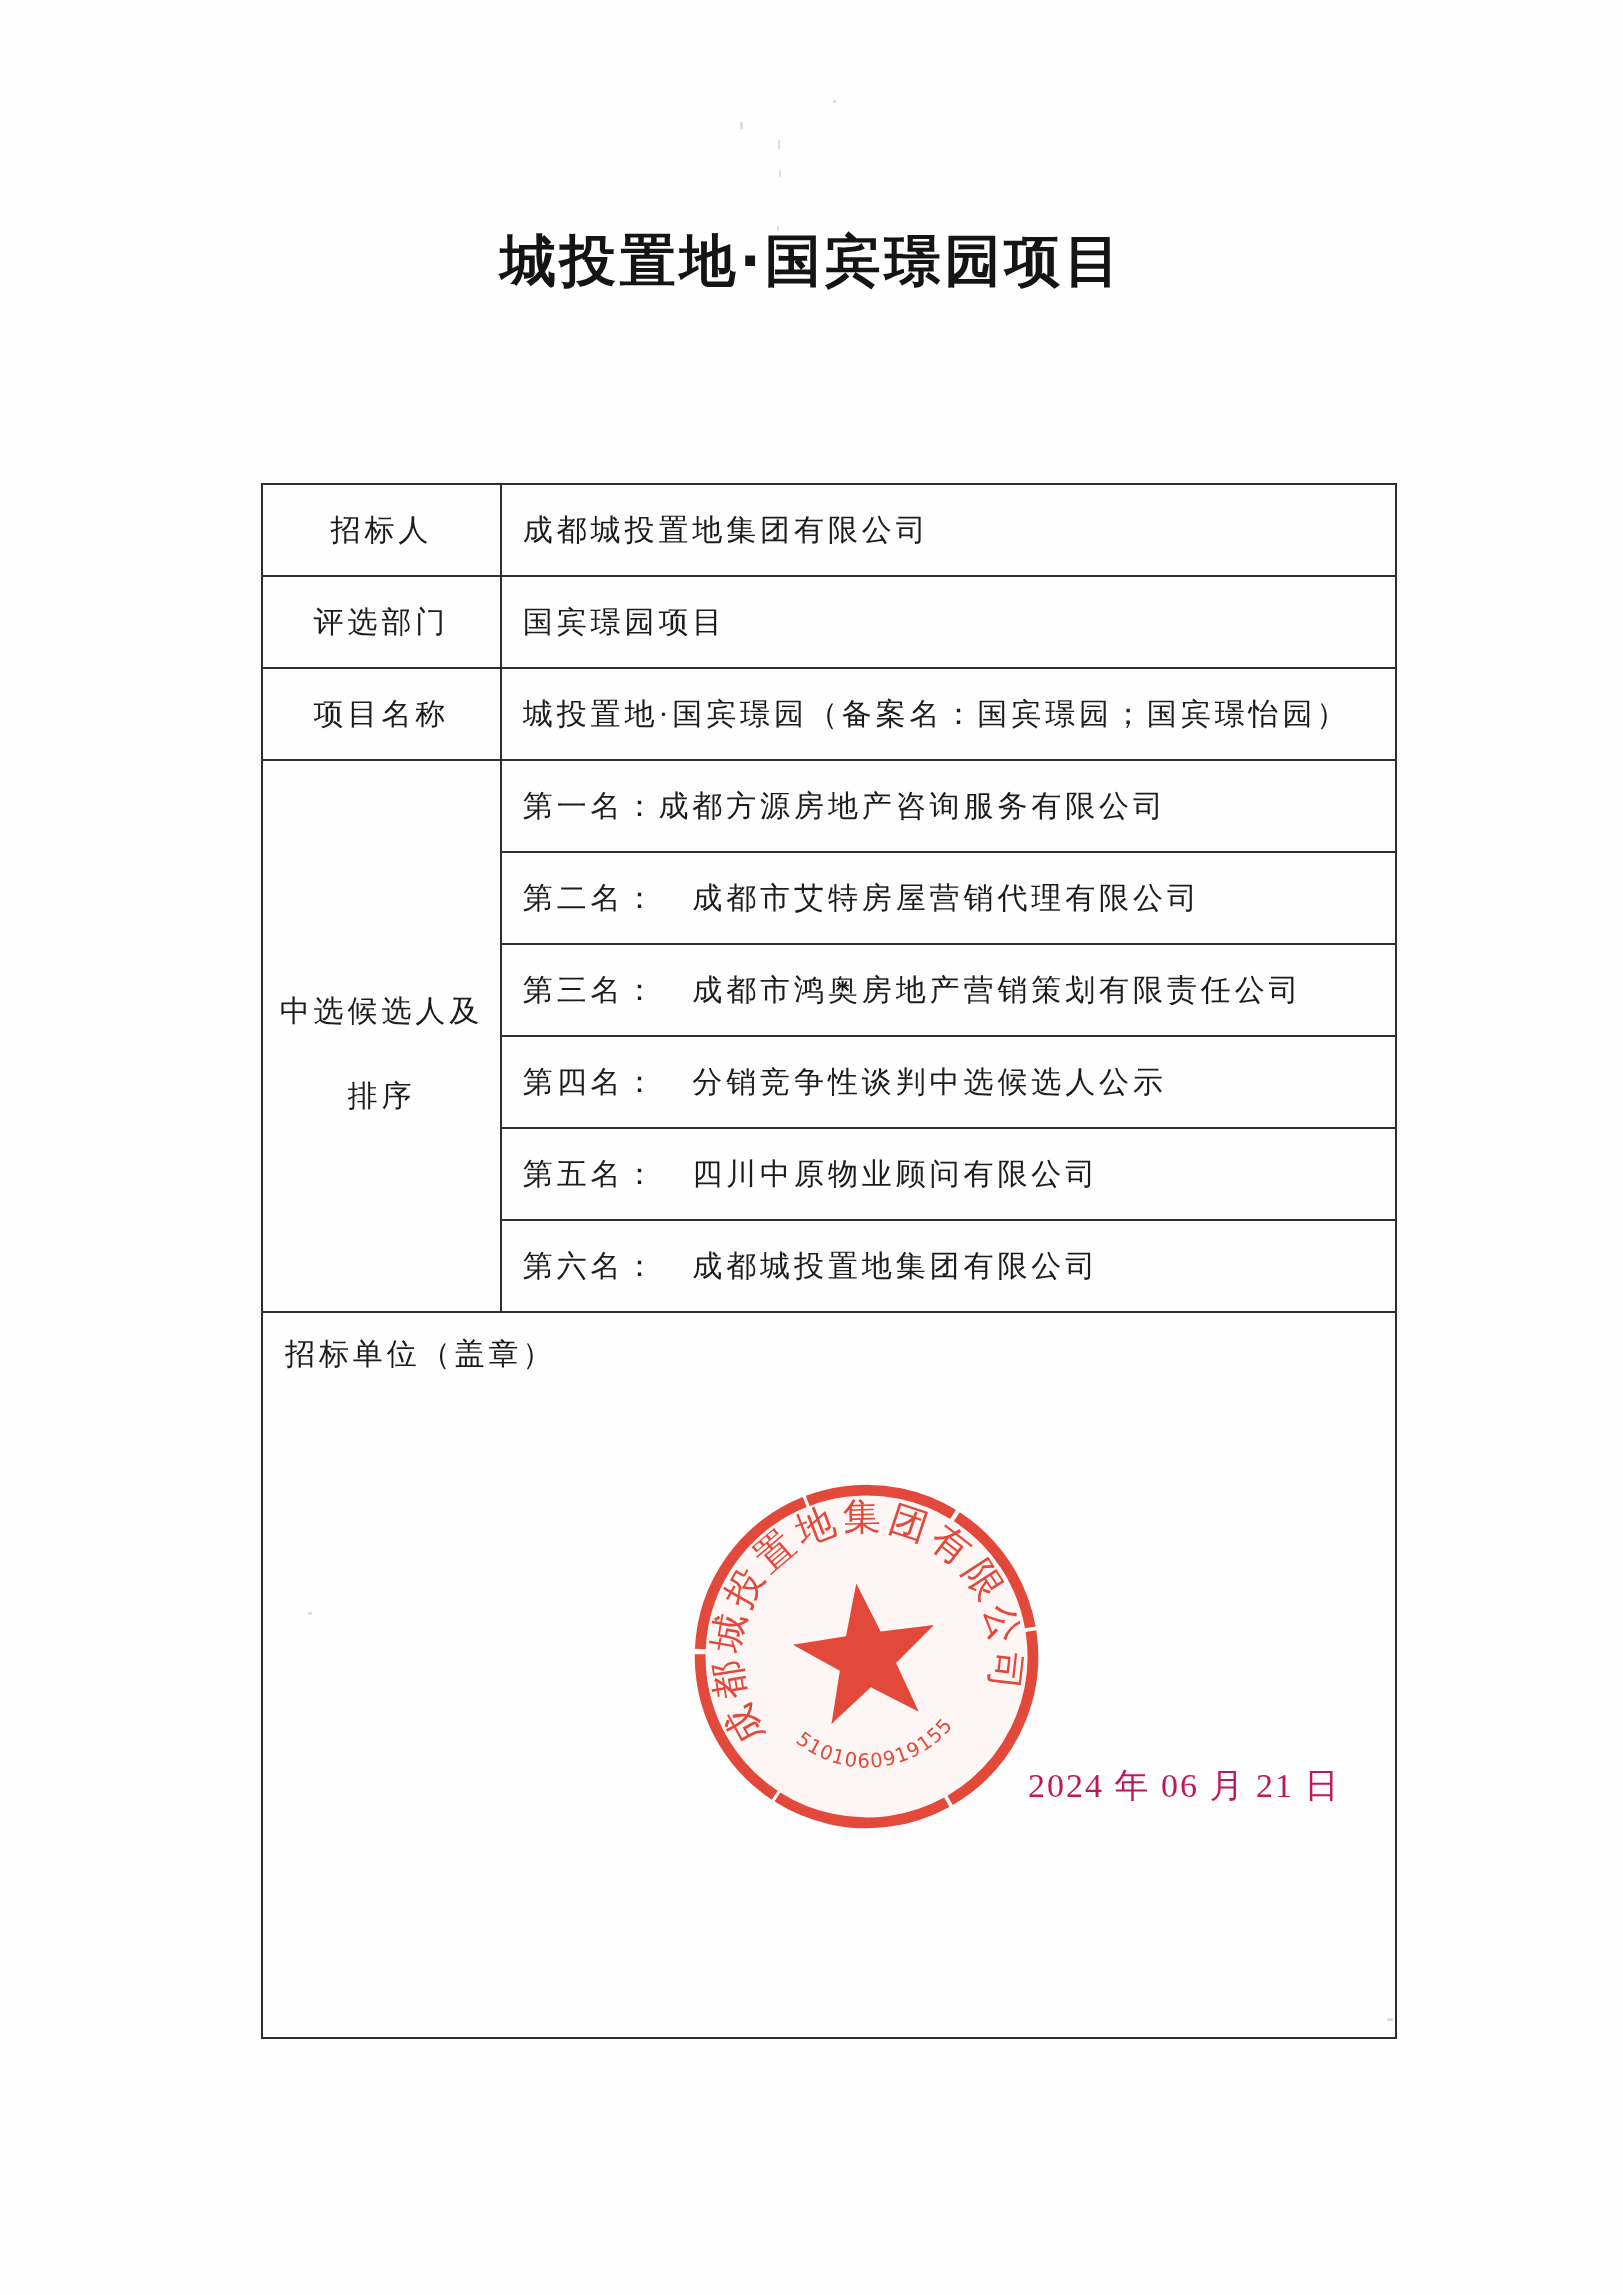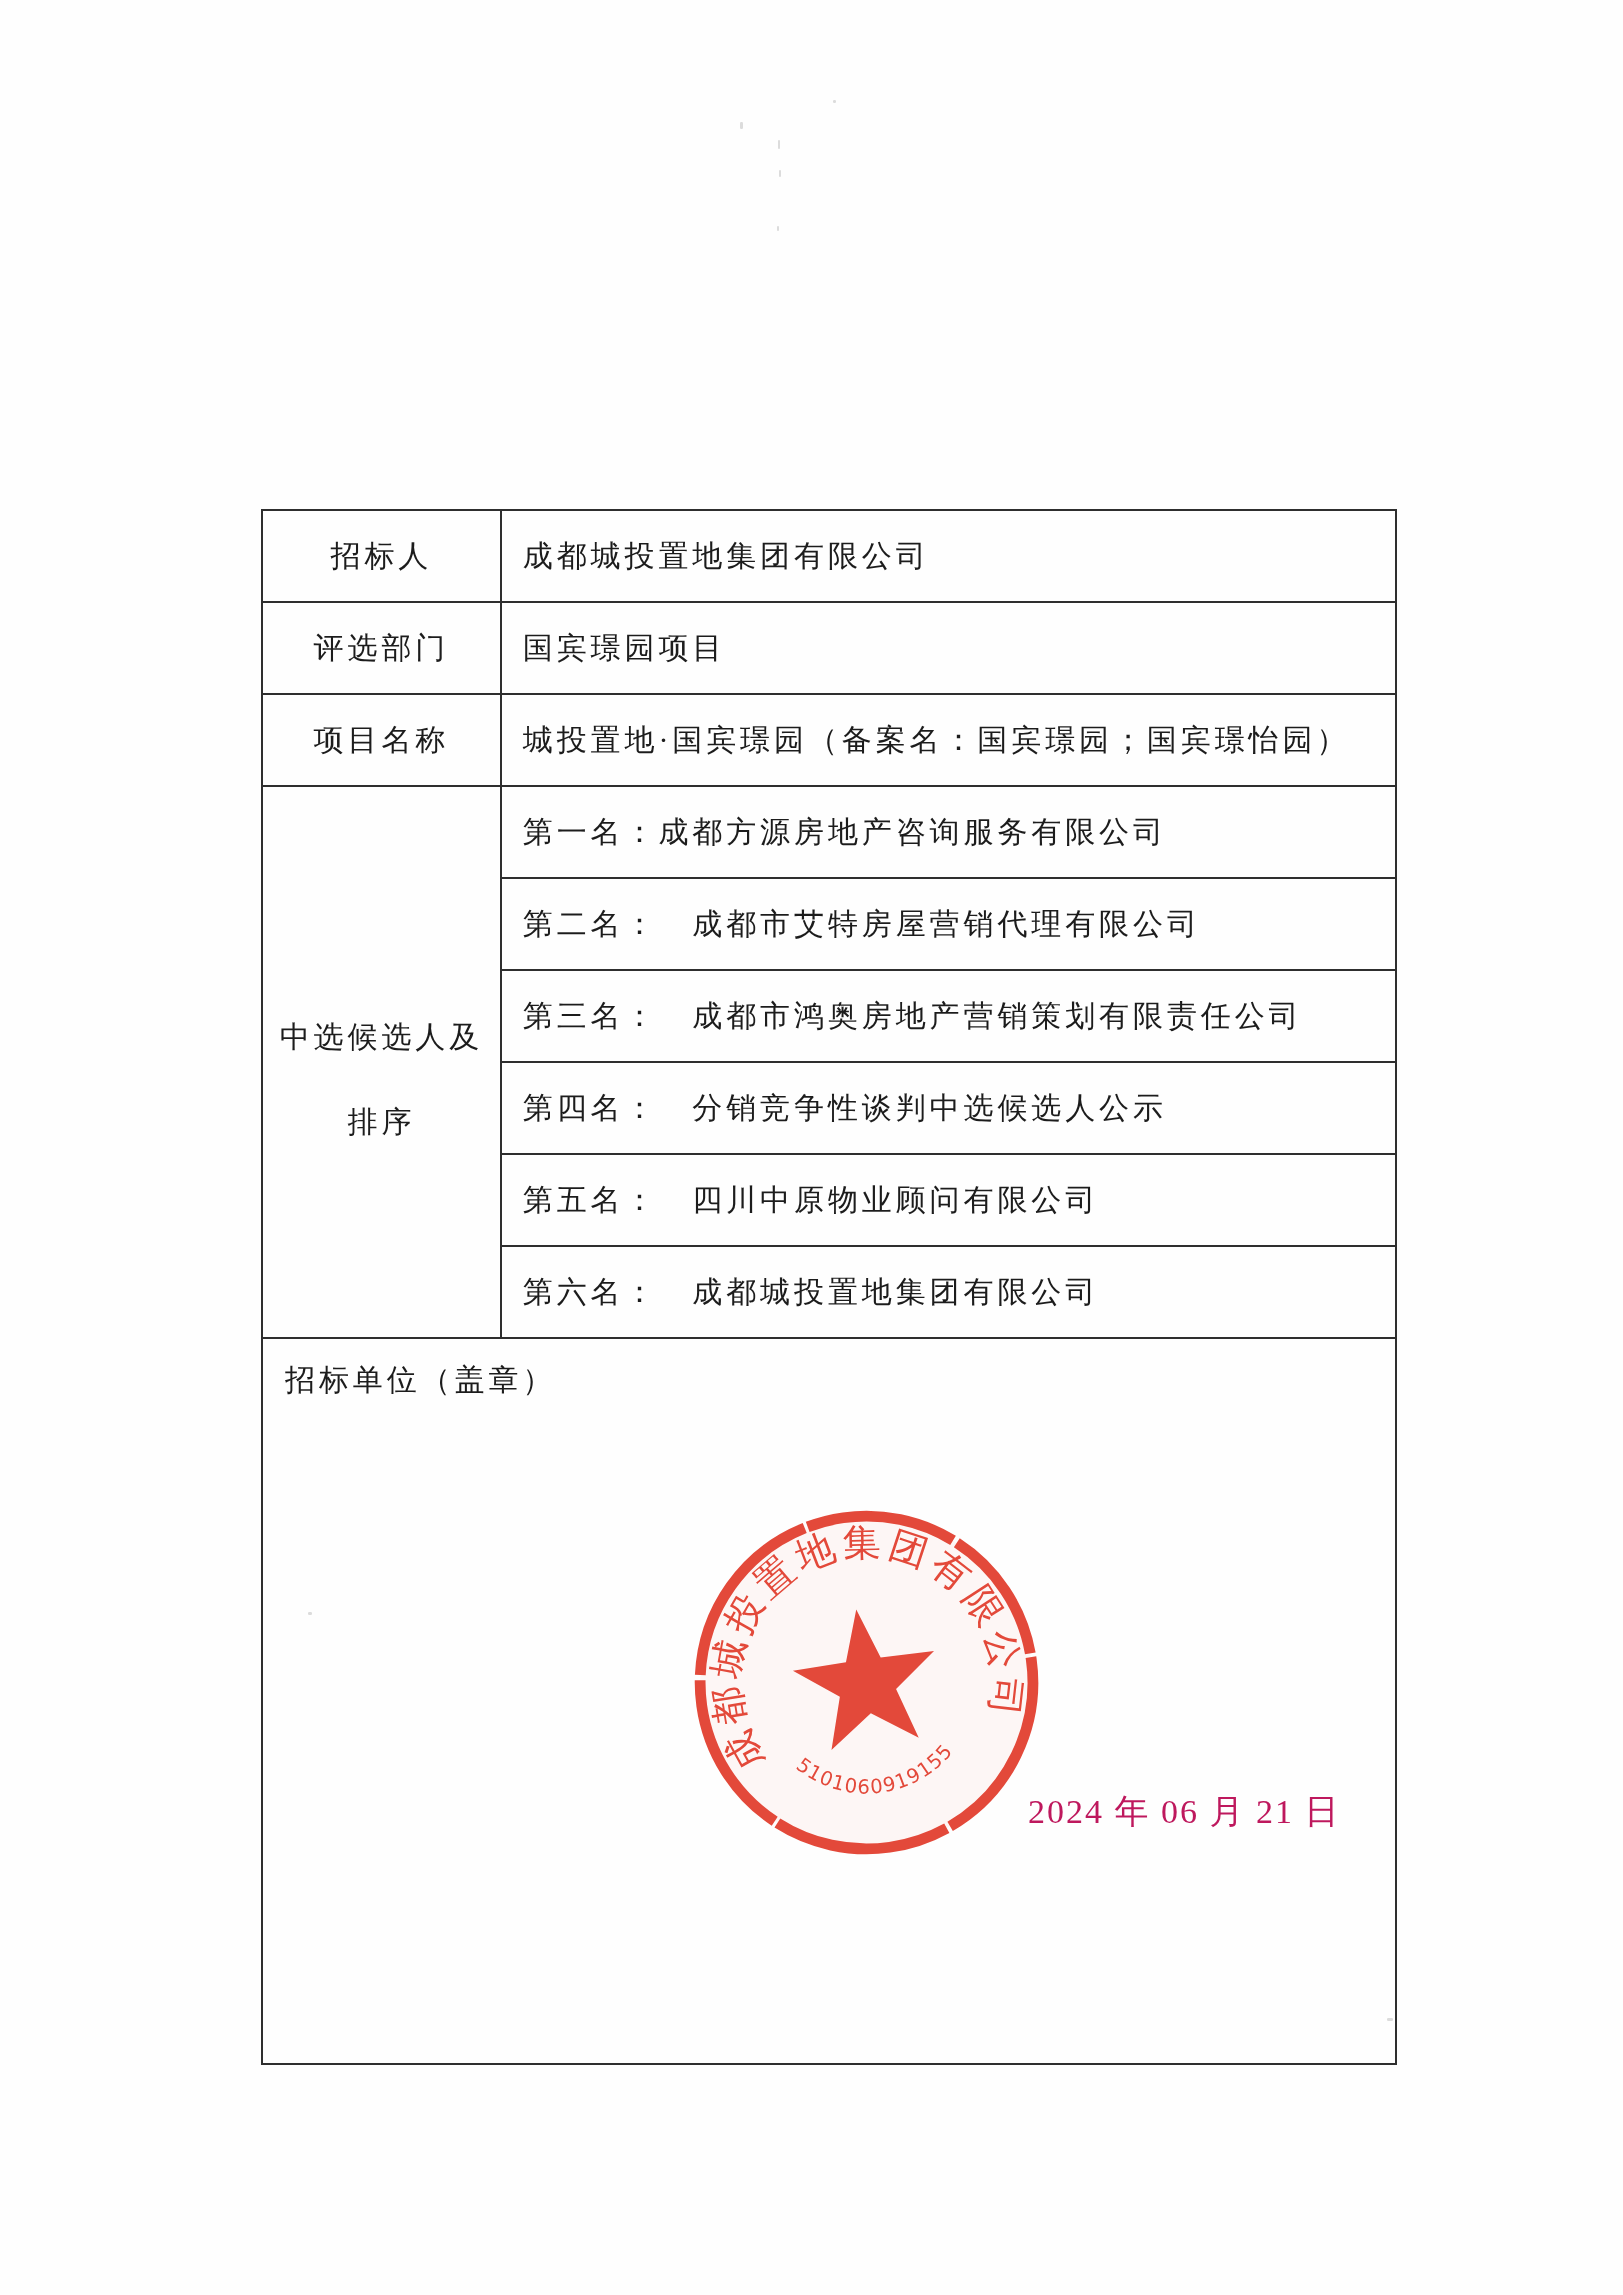--- a/index.html
+++ b/index.html
@@ -25,21 +25,21 @@
     font-family: "DejaVu Sans", "Liberation Sans", sans-serif;
     font-weight: 700;
     font-size: 56px;
     line-height: 89px;
     letter-spacing: 3.9px;
     color: #141414;
   }
   table.main-table {
     position: absolute;
     left: 261px;
-    top: 509px;
+    top: 483px;
     width: 1136px;
     border-collapse: collapse;
     table-layout: fixed;
     font-size: 30px;
     letter-spacing: 3.9px;
     color: #1c1c1c;
   }
   table.main-table td {
     border: 2px solid #2e2e2e;
     vertical-align: middle;
@@ -98,20 +98,21 @@
     border-radius: 1.3px;
     opacity: 0.65;
   }
 </style>
 </head>
 <body>
 
 <div class="page">
 
   <div class="doc-title">
+    <div>城投置地·国宾璟园项目</div>
   </div>
 
   <table class="main-table">
     <tbody>
       <tr class="content-row">
         <td class="label-cell">招标人</td>
         <td class="value-cell">成都城投置地集团有限公司</td>
       </tr>
       <tr class="content-row">
         <td class="label-cell">评选部门</td>

